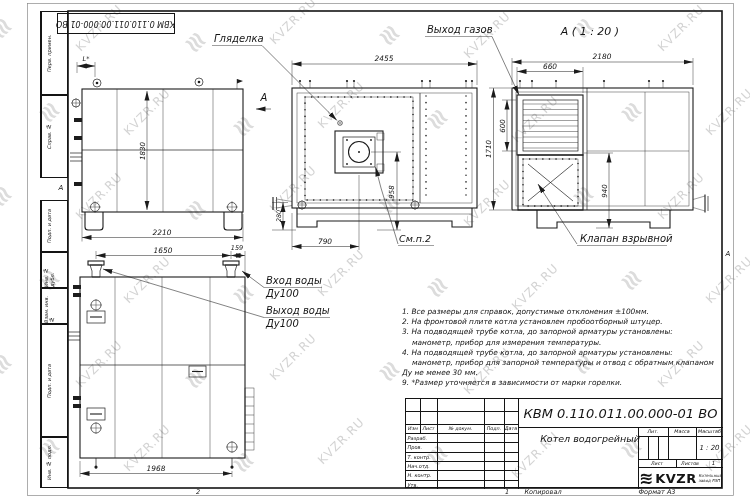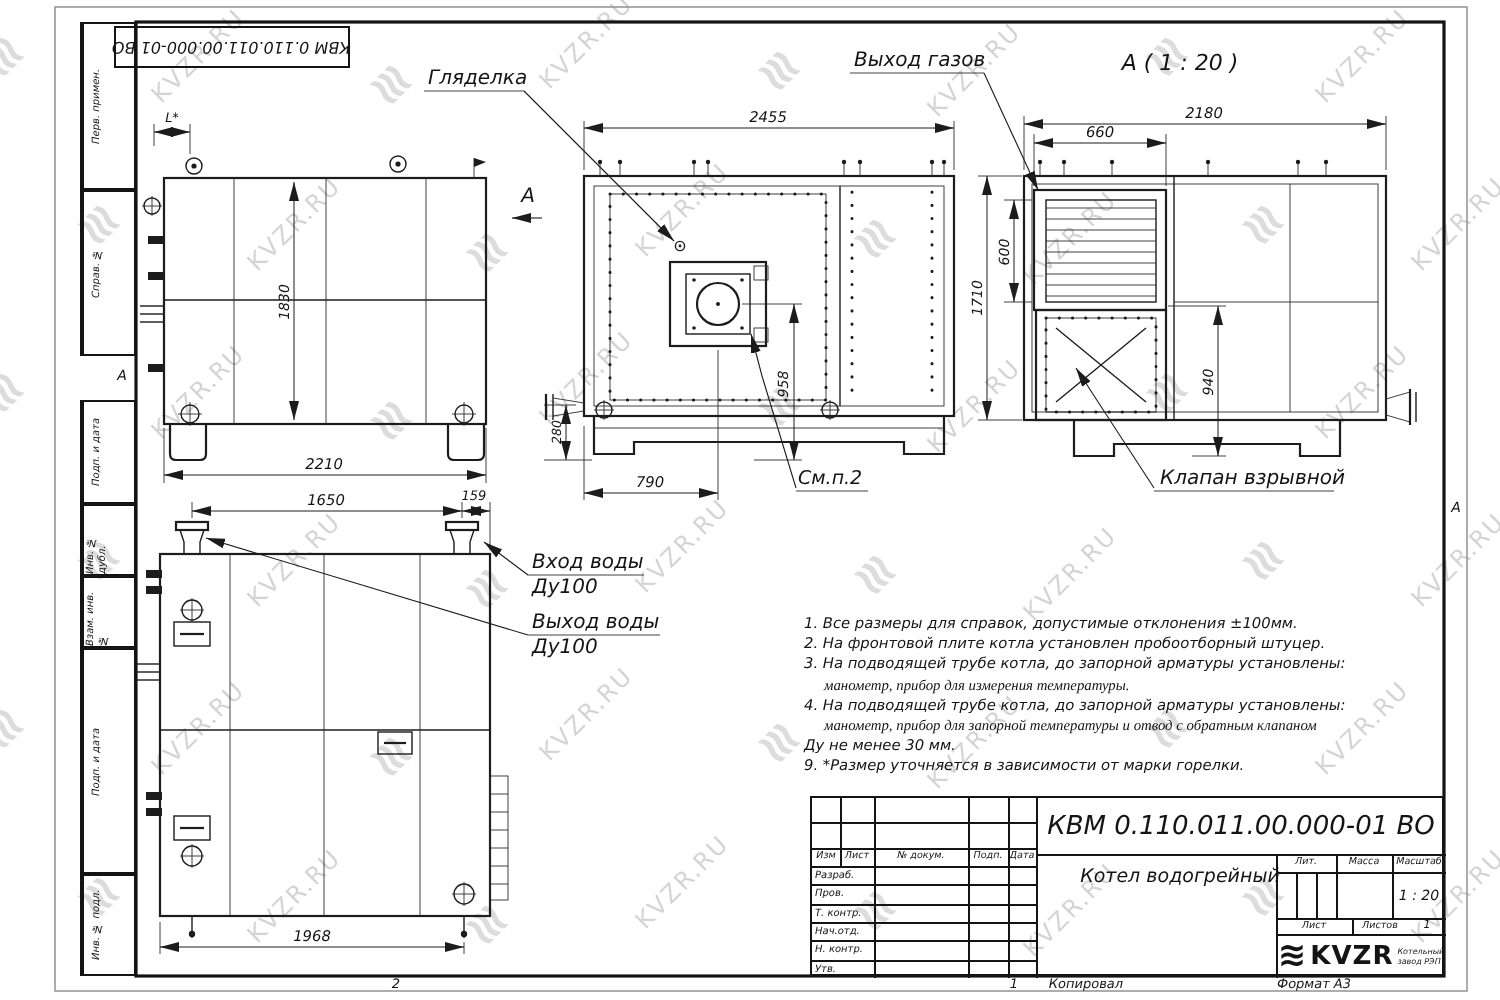--- a/index.html
+++ b/index.html
@@ -22,21 +22,21 @@
   #dwg .tr {font-size:7px; text-anchor:middle;}
   #dwg .tl {font-size:10px;}
   #dwg .tv {font-size:11px; text-anchor:middle;}
   #dwg .tz {font-size:7px; text-anchor:middle;}
   #dwg .tf {font-size:6.5px; text-anchor:middle;}
   
   .ov {position:absolute; z-index:2; color:#141414;}
   .vl,.hl {position:absolute; background:#141414;}
   #notes {left:402px; top:307px; width:318px; font-size:7.4px; line-height:10.2px;
           font-style:italic; color:#141414;}
-  .nl.ind {padding-left:10px;font-family:Liberation Serif, serif;}
+  .nl.ind {padding-left:10px;}
   
   #tb {left:405px; top:398px; width:317px; height:90px; border:1.5px solid #141414;
        box-sizing:border-box; background:transparent;}
   .cell {position:absolute; font-style:italic; color:#141414; display:flex;
          align-items:center; justify-content:center; white-space:nowrap;}
   .cl {justify-content:flex-start;}
   
   .stamp {position:absolute; left:40px; width:28px; border:1.1px solid #141414;
           box-sizing:border-box; z-index:2; background:transparent;}
   .stlab {position:absolute; left:0; top:0; bottom:0; width:13px; border-right:0.9px solid #141414;

